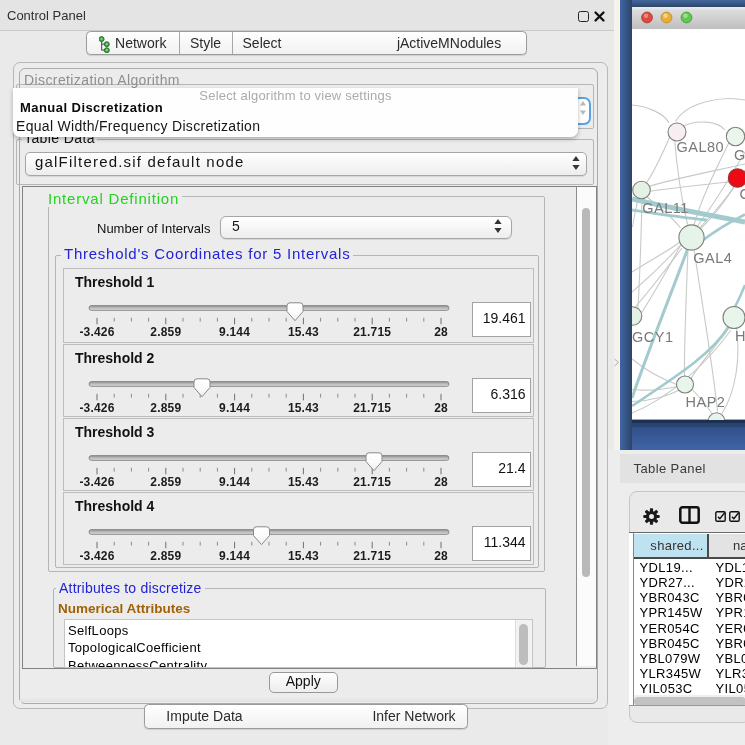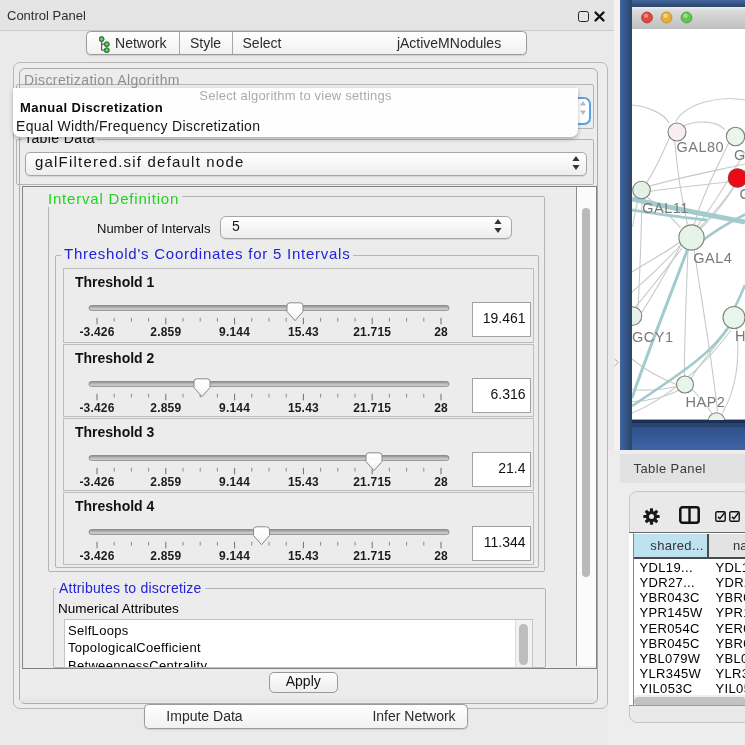--- a/index.html
+++ b/index.html
@@ -283,21 +283,21 @@
       <g transform="translate(189.0,33.3)">
         <path d="M0.5,3.5 Q0.5,0.5 3.5,0.5 L13.5,0.5 Q16.5,0.5 16.5,3.5 L16.5,9.2 L8.5,18.4 L0.5,9.2 Z" fill="url(#thg)" stroke="#898989" stroke-width="1"></path>
       </g>
     </svg>
   <div class="abs" style="left:11px;top:5px;font-size:14px;font-weight:bold;color:#111">Threshold 4</div>
   <div class="abs vbox" style="left:407.5px;top:33px;width:53px;height:33px;line-height:31px">11.344</div>
 </div>
 
 <div class="group" style="left:53px;top:588px;width:490.5px;height:78px"></div>
 <div class="gtitle" style="left:56px;top:580px;color:#2222d6;font-size:14px;letter-spacing:0.2px">Attributes to discretize</div>
-<div class="abs" style="left:58px;top:600.5px;font-size:13.5px;font-weight:normal;color:#000000">Numerical Attributes</div>
+<div class="abs" style="left:58px;top:600.5px;font-size:13.5px;font-weight:bold;color:#a16207">Numerical Attributes</div>
 <div class="abs" style="left:64px;top:619px;width:466.5px;height:47px;background:#fff;border:1px solid #c4c4c4;overflow:hidden">
   <div style="padding:2px 0 0 3px;font-size:13px;letter-spacing:0.3px;line-height:17.4px;color:#000">SelfLoops<br>TopologicalCoefficient<br>BetweennessCentrality</div>
   <div class="abs" style="right:0;top:0;width:16px;height:47px;background:#f2f2f2;border-left:1px solid #dcdcdc"></div>
   <div class="abs" style="right:3.5px;top:3.5px;width:9px;height:41px;background:#bdbdbd;border-radius:4.5px"></div>
 </div>
 
 <div class="abs" style="left:269px;top:672px;width:66.5px;height:18.5px;background:linear-gradient(#fdfdfd,#ededed);border:1px solid #989898;border-radius:5px;font-size:14px;color:#111;text-align:center;line-height:17px">Apply</div>
 
 <div class="abs" style="left:20px;top:697.3px;width:575px;height:4.7px;background:linear-gradient(#ececec,#e2e2e2)"></div>
 

